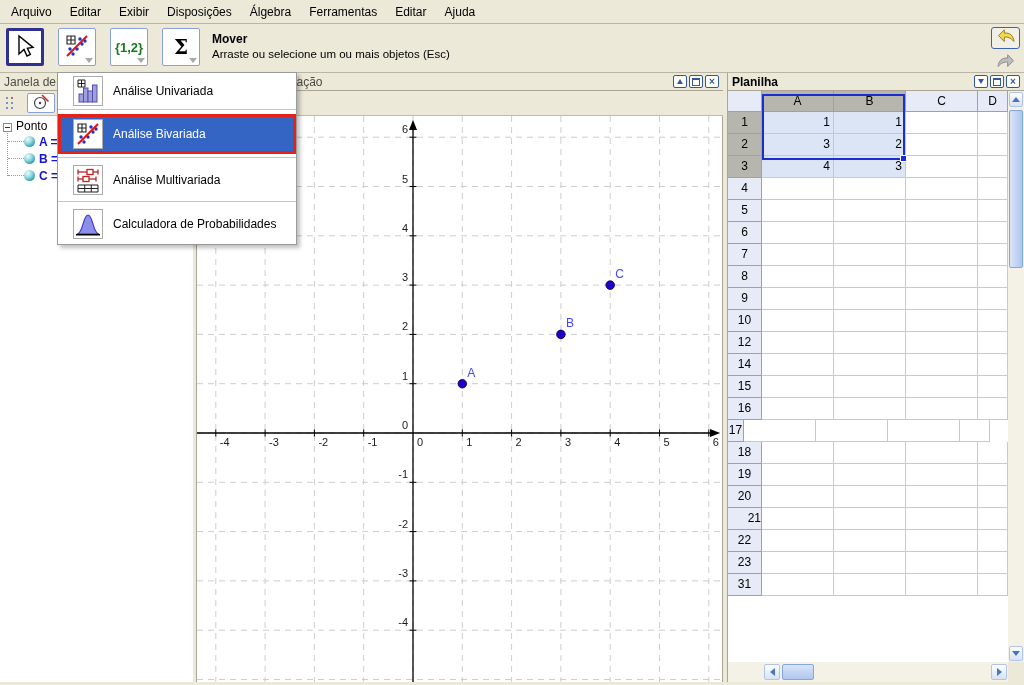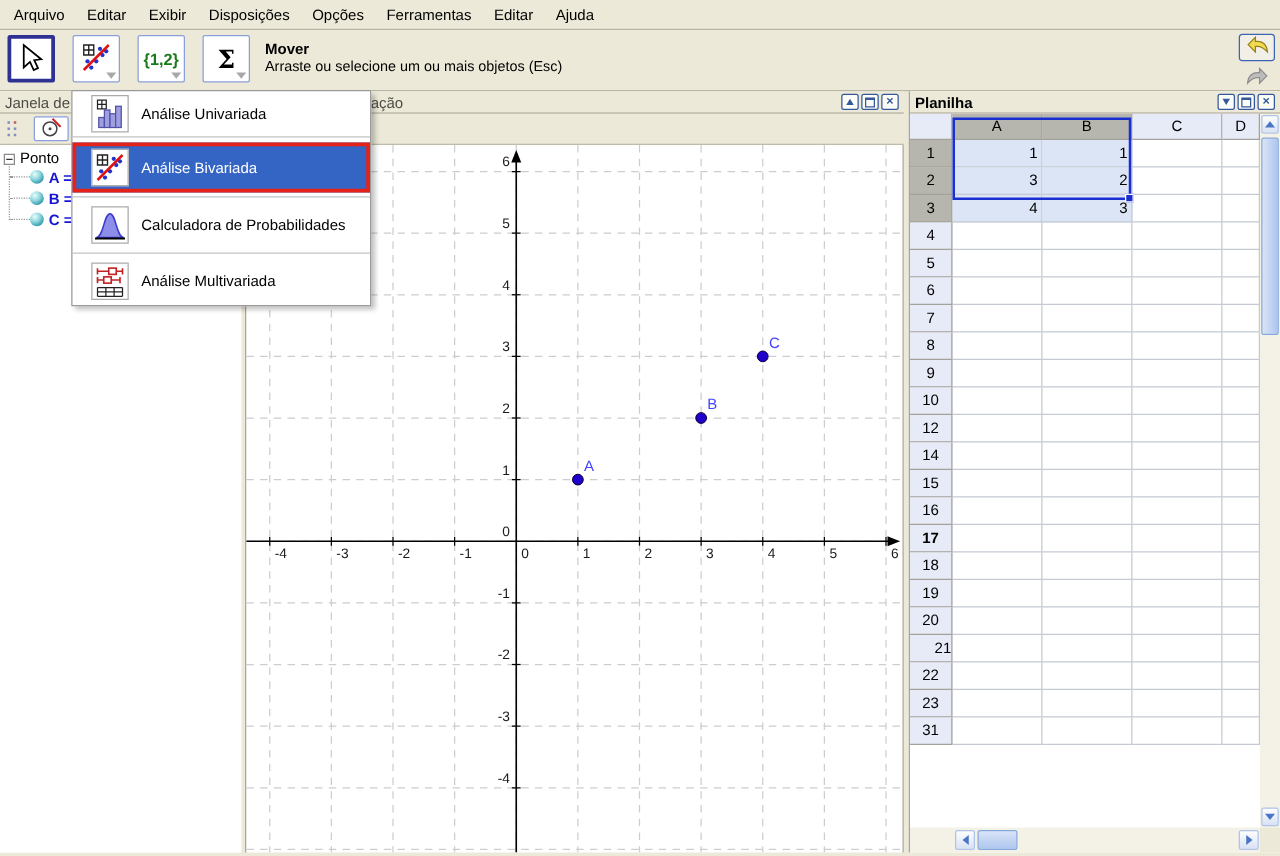--- a/index.html
+++ b/index.html
@@ -124,21 +124,21 @@
   .corner{position:absolute;left:280px;top:589px;width:16px;height:20px;background:#ece9d8;}
 </style>
 </head>
 <body>
 
 <div class="menubar" id="menubar">
     <span>Arquivo</span>
     <span>Editar</span>
     <span>Exibir</span>
     <span>Disposições</span>
-    <span>Opções</span>
+    <span>Álgebra</span>
     <span>Ferramentas</span>
     <span>Editar</span>
     <span>Ajuda</span>
   </div>
 
 <div class="toolbar">
   <div class="toolbtn selected" style="left:6px;">
     <span>
       <svg viewBox="0 0 26 26">
           <path d="M7 3 L7 21 L12 16.5 L15 23 L18.4 21.4 L15.4 15.2 L21 14.4 Z" fill="#fff" stroke="#000" stroke-width="1.4"></path>
@@ -439,21 +439,21 @@
         <div class="sh-cell" style="width: 30px;"></div>
       </div>
       <div class="sh-row">
         <div class="sh-cell h" style="width: 34px;">16</div>
         <div class="sh-cell" style="width: 72px;"></div>
         <div class="sh-cell" style="width: 72px;"></div>
         <div class="sh-cell" style="width: 72px;"></div>
         <div class="sh-cell" style="width: 30px;"></div>
       </div>
       <div class="sh-row">
-        <div class="sh-cell h" style="width: 34px; font-weight: bold;">17</div>
+        <div class="sh-cell h" style="width: 16px;">17</div>
         <div class="sh-cell" style="width: 72px;"></div>
         <div class="sh-cell" style="width: 72px;"></div>
         <div class="sh-cell" style="width: 72px;"></div>
         <div class="sh-cell" style="width: 30px;"></div>
       </div>
       <div class="sh-row">
         <div class="sh-cell h" style="width: 34px;">18</div>
         <div class="sh-cell" style="width: 72px;"></div>
         <div class="sh-cell" style="width: 72px;"></div>
         <div class="sh-cell" style="width: 72px;"></div>
@@ -549,29 +549,20 @@
             <circle cx="21" cy="8" r="1.7" fill="#2233cc"></circle>
             <circle cx="18" cy="11" r="1.7" fill="#2233cc"></circle>
             <circle cx="6" cy="16" r="1.7" fill="#2233cc"></circle>
             <circle cx="9" cy="21" r="1.7" fill="#2233cc"></circle>
             <circle cx="13" cy="16" r="1.7" fill="#2233cc"></circle>
             <line x1="3" y1="23" x2="23" y2="3" stroke="#e01010" stroke-width="2"></line>
           </svg>
         </span>
         <span>Análise Bivariada</span>
       </div>
-    </div>
-    <div class="pm-item b4" style="height: 45px;">
-      <span class="pm-icon">
-        <svg viewBox="0 0 26 26">
-          <path d="M2 23 C8 23 8 4 13 4 C18 4 18 23 24 23 Z" fill="#8d8dea" stroke="#3c3ccc" stroke-width="1.2"></path>
-          <line x1="1" y1="23.7" x2="25" y2="23.7" stroke="#000" stroke-width="1.6"></line>
-        </svg>
-      </span>
-      <span>Calculadora de Probabilidades</span>
     </div>
     <div class="pm-item b3" style="height: 44px;">
       <span class="pm-icon">
         <svg viewBox="0 0 26 26">
           <g stroke="#c22222" fill="none" stroke-width="1.3">
             <line x1="3" y1="5" x2="23" y2="5"></line>
             <line x1="3" y1="2.5" x2="3" y2="7.5"></line>
             <line x1="23" y1="2.5" x2="23" y2="7.5"></line>
             <rect x="12" y="2.5" width="6" height="5" fill="#fff"></rect>
             <line x1="3" y1="12" x2="21" y2="12"></line>
@@ -585,13 +576,22 @@
             <line x1="3" y1="25" x2="23" y2="25"></line>
             <line x1="3" y1="18" x2="3" y2="25"></line>
             <line x1="9.7" y1="18" x2="9.7" y2="25"></line>
             <line x1="16.3" y1="18" x2="16.3" y2="25"></line>
             <line x1="23" y1="18" x2="23" y2="25"></line>
           </g>
         </svg>
       </span>
       <span>Análise Multivariada</span>
     </div>
+    <div class="pm-item b4" style="height: 45px;">
+      <span class="pm-icon">
+        <svg viewBox="0 0 26 26">
+          <path d="M2 23 C8 23 8 4 13 4 C18 4 18 23 24 23 Z" fill="#8d8dea" stroke="#3c3ccc" stroke-width="1.2"></path>
+          <line x1="1" y1="23.7" x2="25" y2="23.7" stroke="#000" stroke-width="1.6"></line>
+        </svg>
+      </span>
+      <span>Calculadora de Probabilidades</span>
+    </div>
   </div>
 
 </body></html>

